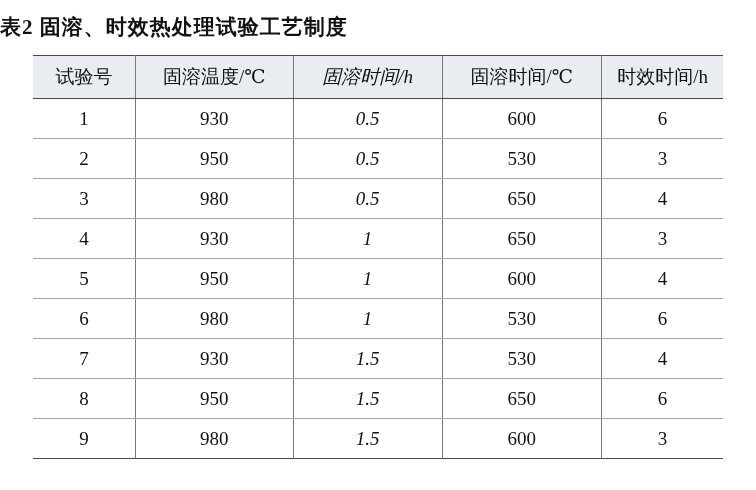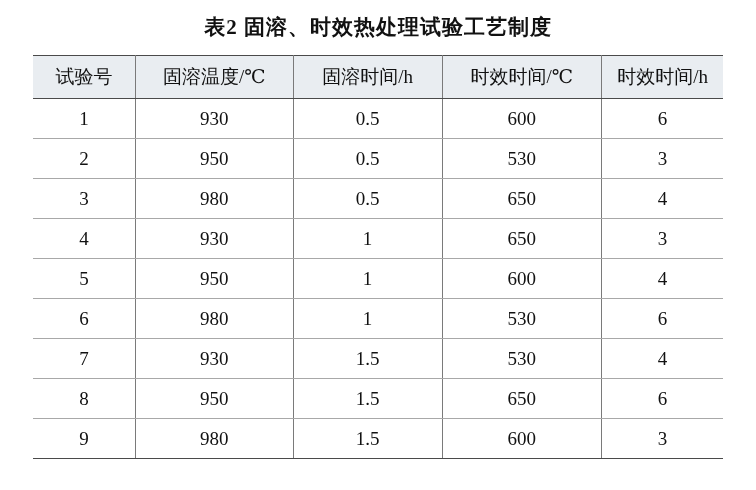--- a/index.html
+++ b/index.html
@@ -15,21 +15,21 @@
     overflow: hidden;
   }
   .page {
     width: 756px;
     height: 490px;
     box-sizing: border-box;
     padding: 0;
     position: relative;
   }
   .table-title {
-    text-align: center;
+    text-align: left;
     font-size: 21px;
     font-weight: bold;
     letter-spacing: 1px;
     padding-top: 13px;
     padding-bottom: 14px;
     color: #111111;
   }
   .table-wrap {
     padding: 0 33px;
   }
@@ -66,39 +66,39 @@
   table.data-table td:first-child,
   table.data-table th:first-child {
     border-left: none;
   }
   table.data-table td:last-child,
   table.data-table th:last-child {
     border-right: none;
   }
   .col-0 { width: 98px; }
   .col-1 { width: 150px; margin-top: 44px; }
-  .col-2 { width: 142px; }
+  .col-2 { width: 142px; font-style: italic; }
   .col-3 { width: 152px; }
   .col-4 { width: 116px; }
 </style>
 </head>
 <body>
 
 <div class="page">
 
   <div class="table-title">表2  固溶、时效热处理试验工艺制度</div>
 
   <div class="table-wrap">
     <table class="data-table">
       <thead>
         <tr>
           <th class="col-0">试验号</th>
           <th class="col-1">固溶温度/℃</th>
           <th class="col-2">固溶时间/h</th>
-          <th class="col-3">时效时间/℃</th>
+          <th class="col-3">固溶时间/℃</th>
           <th class="col-4">时效时间/h</th>
         </tr>
       </thead>
       <tbody>
         <tr>
           <td class="col-0">1</td>
           <td class="col-1">930</td>
           <td class="col-2">0.5</td>
           <td class="col-3">600</td>
           <td class="col-4">6</td>

